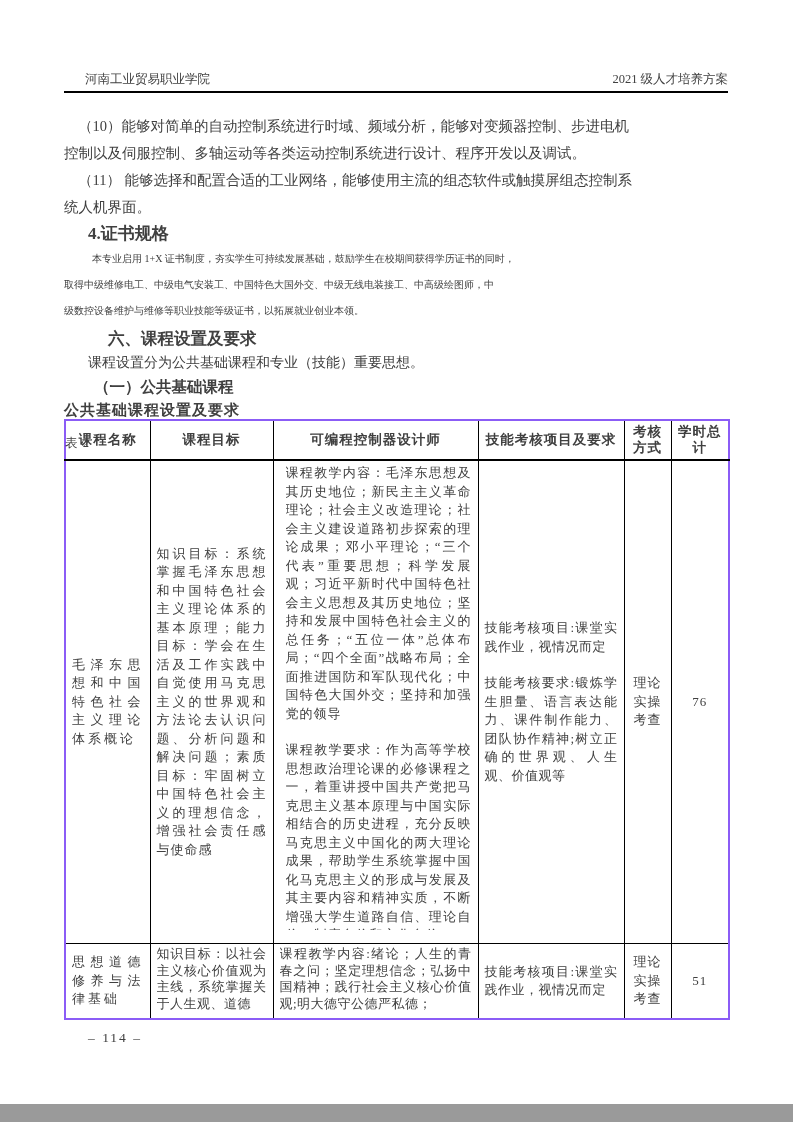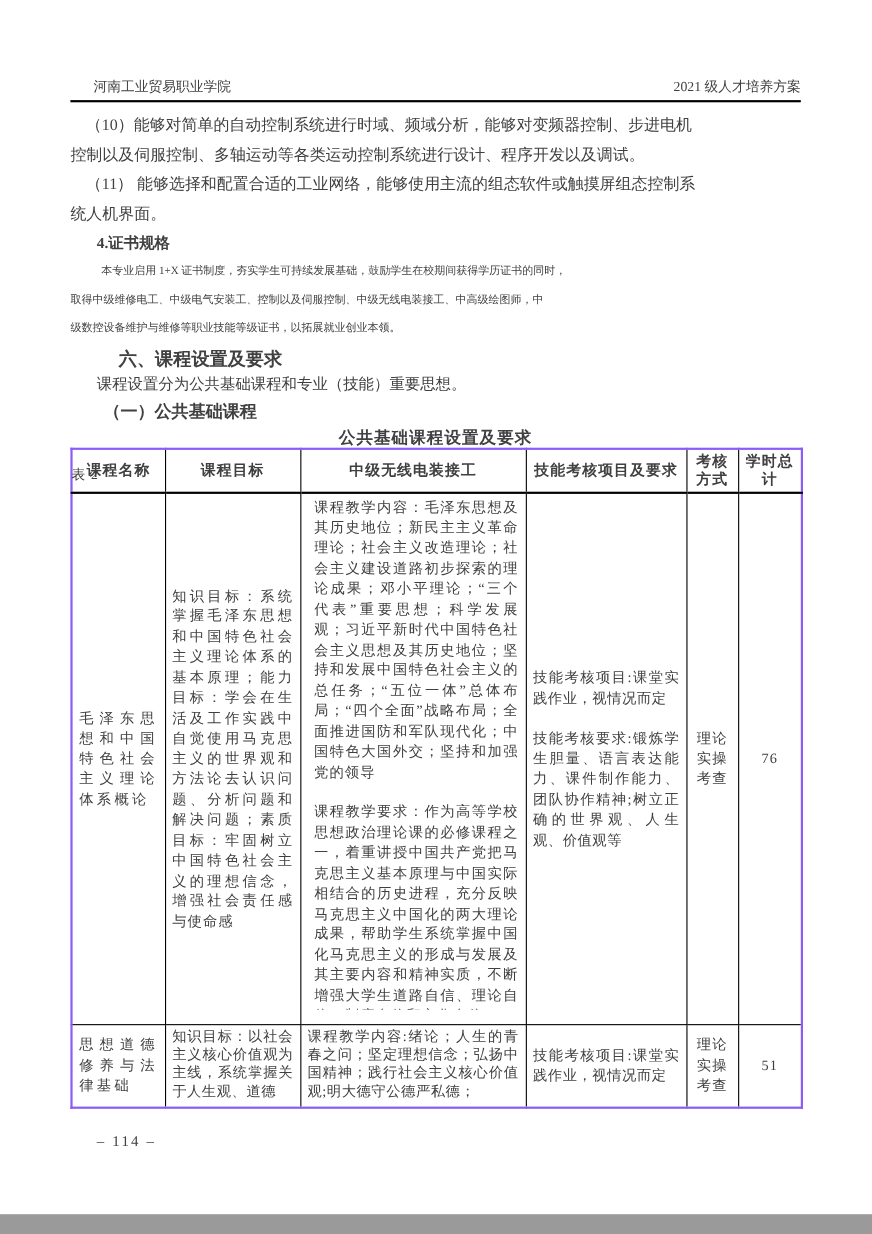--- a/index.html
+++ b/index.html
@@ -13,34 +13,34 @@
     overflow:hidden;
   }
   .content{position:absolute;left:64px;top:70px;width:664px;}
 
   
   .run-header{display:flex;justify-content:space-between;align-items:flex-end;
     font-size:12.5px;line-height:18px;padding-left:21px;}
   .header-rule{border-bottom:2px solid #000;margin-top:3px;height:0;}
 
   
-  .body-block{margin-top:8px;}
+  .body-block{margin-top:20px;}
   .bline{font-size:14.5px;line-height:27px;white-space:nowrap;}
   .ind-num{text-indent:14px;}
-  .cert-heading{font-size:14px;line-height:25px;font-weight:bold;text-indent:24px;}
+  .cert-heading{font-size:17px;line-height:25px;font-weight:bold;text-indent:24px;}
   .cert-line{font-size:10px;line-height:26px;white-space:nowrap;}
 
   .h-six{font-size:16.5px;font-weight:bold;line-height:25px;text-indent:44px;margin-top:2px;}
   .h-desc{font-size:14px;line-height:24px;text-indent:24px;}
   .h-one{font-size:15.5px;font-weight:bold;line-height:24px;text-indent:30px;}
 
   
   .table-caption{position:relative;height:17px;margin-top:2px;}
   .tbl-label{position:absolute;left:1px;top:2px;font-size:12.5px;letter-spacing:1px;margin-top:32px;}
-  .tbl-title{text-align:center;font-weight:bold;font-size:15px;letter-spacing:1px;}
+  .tbl-title{font-weight:bold;font-size:15px;letter-spacing:1px;}
 
   
   table.course{border-collapse:collapse;table-layout:fixed;width:664px;margin-top:1px;
     border:2px solid #8b5cf6;}
   .course th,.course td{border:1px solid #000;}
   .course thead th{
     border-bottom:2px solid #000;
     font-size:13.5px;font-weight:bold;text-align:center;vertical-align:middle;
     height:36px;line-height:16px;letter-spacing:1px;padding:1px 2px;
   }
@@ -80,21 +80,21 @@
     <div class="header-rule"></div>
 
     <div class="body-block">
       <div class="bline ind-num">（10）能够对简单的自动控制系统进行时域、频域分析，能够对变频器控制、步进电机</div>
       <div class="bline">控制以及伺服控制、多轴运动等各类运动控制系统进行设计、程序开发以及调试。</div>
       <div class="bline ind-num">（11） 能够选择和配置合适的工业网络，能够使用主流的组态软件或触摸屏组态控制系</div>
       <div class="bline">统人机界面。</div>
 
       <div class="cert-heading">4.证书规格</div>
       <div class="cert-line ind-num" style="text-indent:28px;">本专业启用 1+X 证书制度，夯实学生可持续发展基础，鼓励学生在校期间获得学历证书的同时，</div>
-      <div class="cert-line">取得中级维修电工、中级电气安装工、控制以及伺服控制、中级无线电装接工、中高级绘图师，中</div>
+      <div class="cert-line">取得中级维修电工、中级电气安装工、中国特色大国外交、中级无线电装接工、中高级绘图师，中</div>
       <div class="cert-line">级数控设备维护与维修等职业技能等级证书，以拓展就业创业本领。</div>
 
       <div class="h-six">六、课程设置及要求</div>
       <div class="h-desc">课程设置分为公共基础课程和专业（技能）重要思想。</div>
       <div class="h-one">（一）公共基础课程</div>
     </div>
 
     <div class="table-caption">
       <span class="tbl-label">表 2</span>
       <div class="tbl-title">公共基础课程设置及要求</div>
@@ -106,21 +106,21 @@
           <col style="width:123px">
           <col style="width:205px">
         <col style="width:146px">
           <col style="width:47px">
           <col style="width:58px">
       </colgroup>
       <thead>
         <tr>
           <th>课程名称</th>
           <th>课程目标</th>
-          <th>中级无线电装接工</th>
+          <th>可编程控制器设计师</th>
           <th>技能考核项目及要求</th>
           <th>考核方式</th>
           <th>学时总计</th>
         </tr>
       </thead>
       <tbody>
         <tr class="row1">
           <td class="cell-center">
             <div class="cname">毛泽东思想和中国特色社会主义理论体系概论</div>
           </td>

